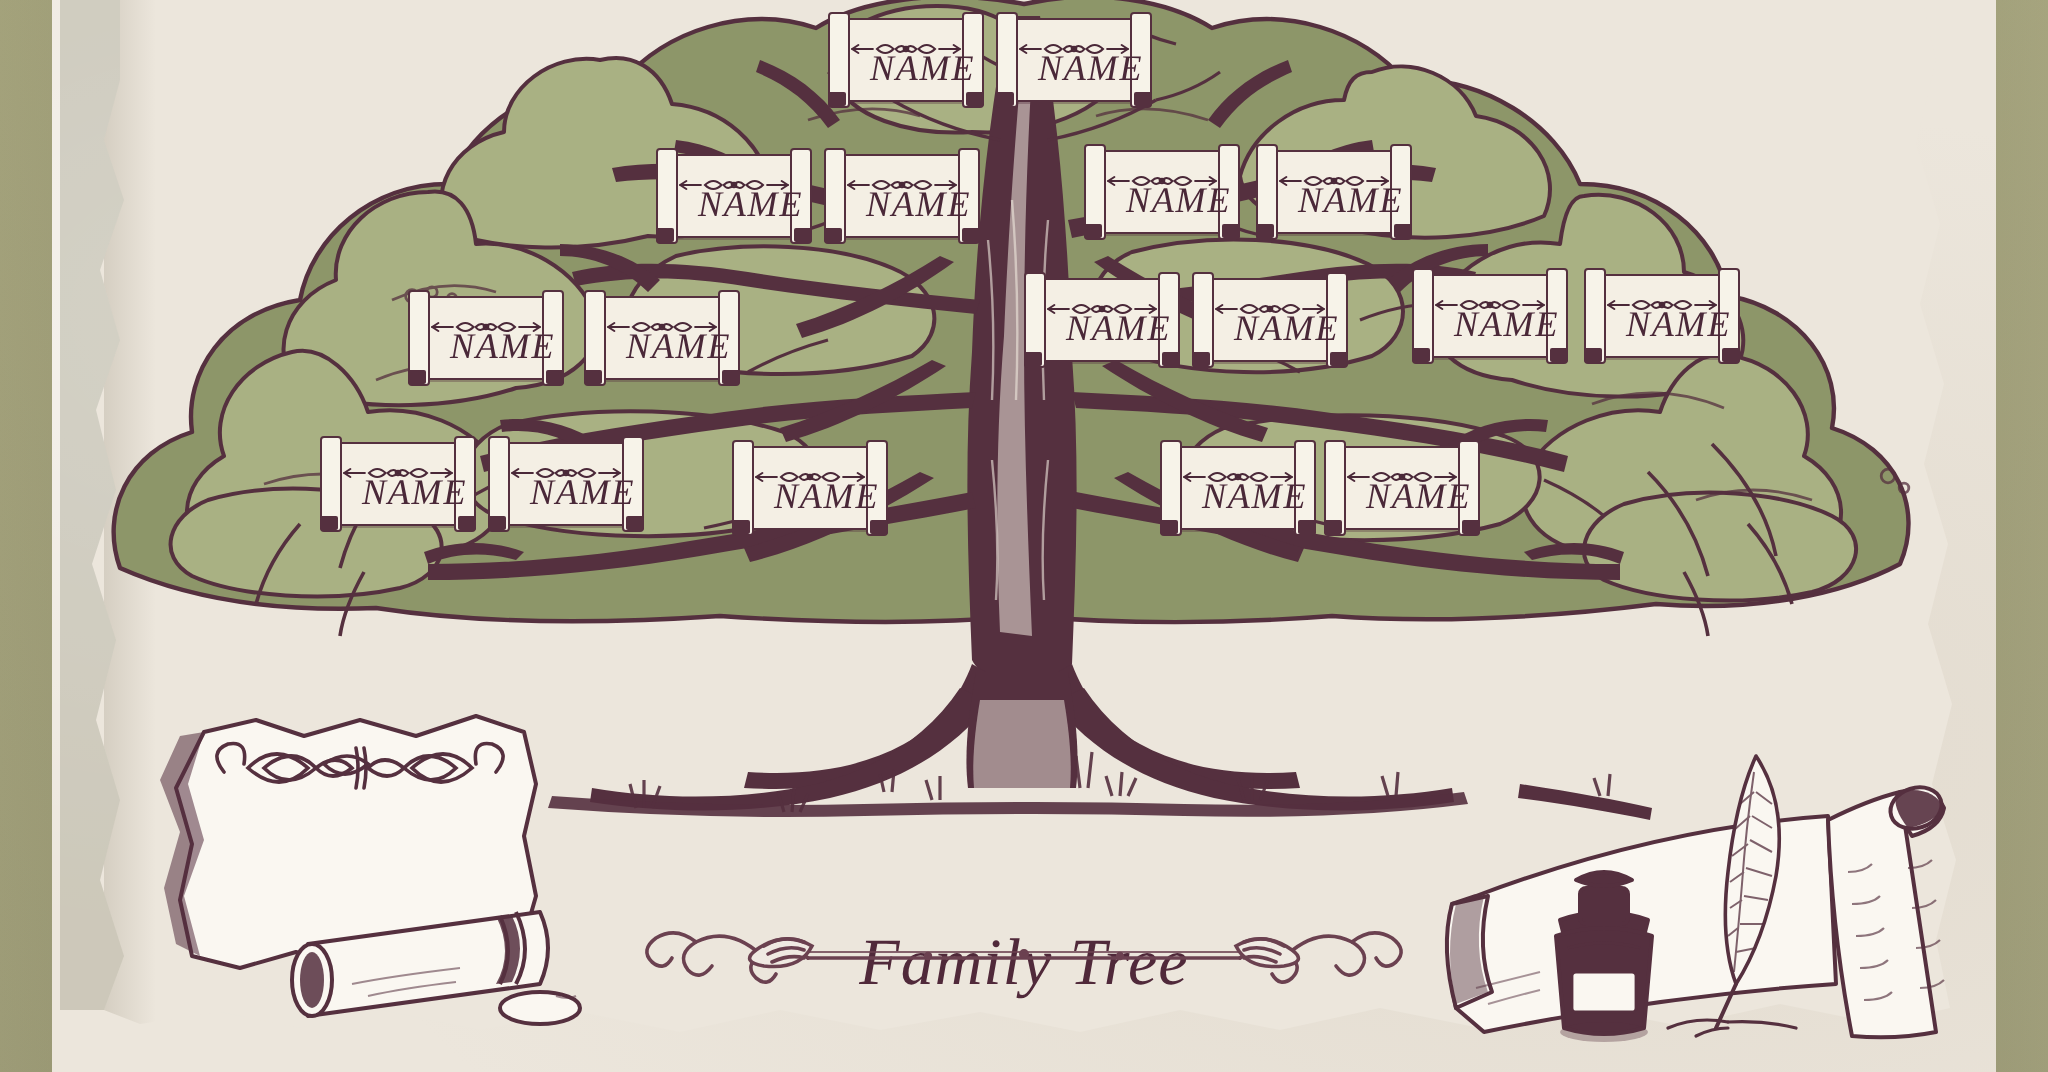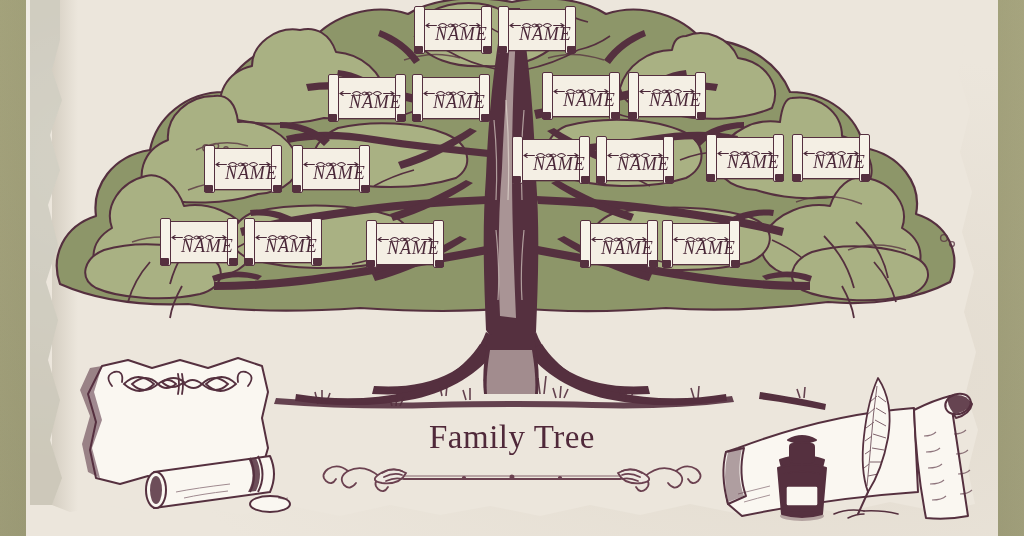--- a/index.html
+++ b/index.html
@@ -59,22 +59,22 @@
   }
   .plate .nm{
     position:absolute;left:0;right:0;top:18px;
     text-align:left;font-size:18px;letter-spacing:.9px;
     color:#4a2838;font-family:"Liberation Serif", serif;
     font-style:italic;font-weight:400;margin-left:21px;
   }
 
   
   .title{
-    position:absolute;left:0;width:1024px;top:419px;text-align:center;
-    font-size:33px;color:#50293a;
+    position:absolute;left:0;width:1024px;top:464px;text-align:center;
+    font-size:33px;font-style:italic;color:#50293a;
     font-family:"Liberation Serif", serif;letter-spacing:.5px;
   }
   .rule{position:absolute;left:312px;top:455px;}
 
   .leftArt{position:absolute;left:72px;top:352px;}
   .rightArt{position:absolute;left:718px;top:374px;}
 </style>
 </head>
 <body>
 

